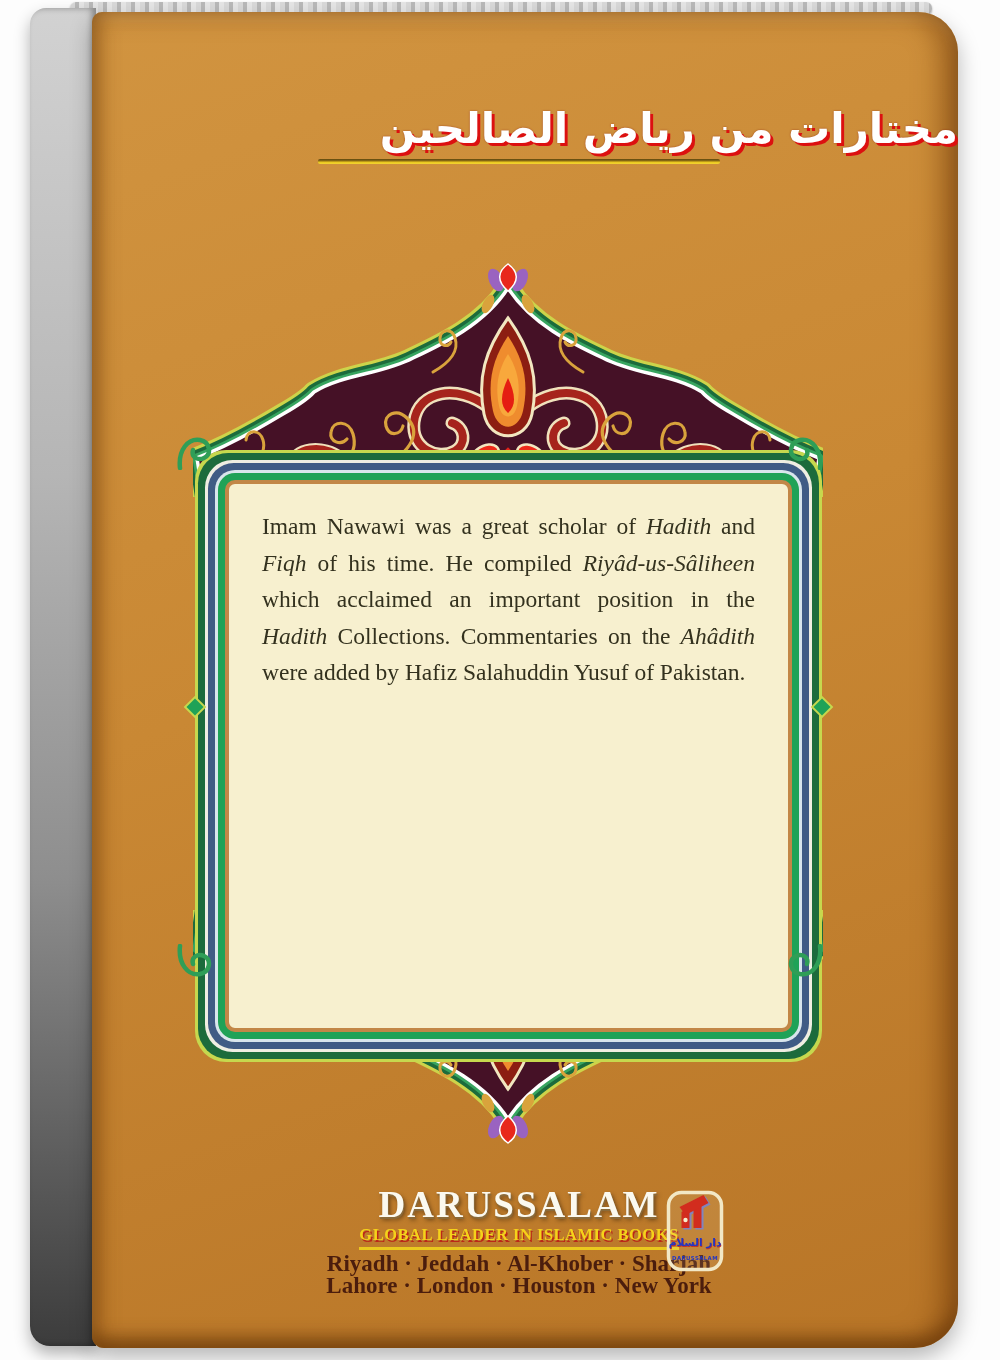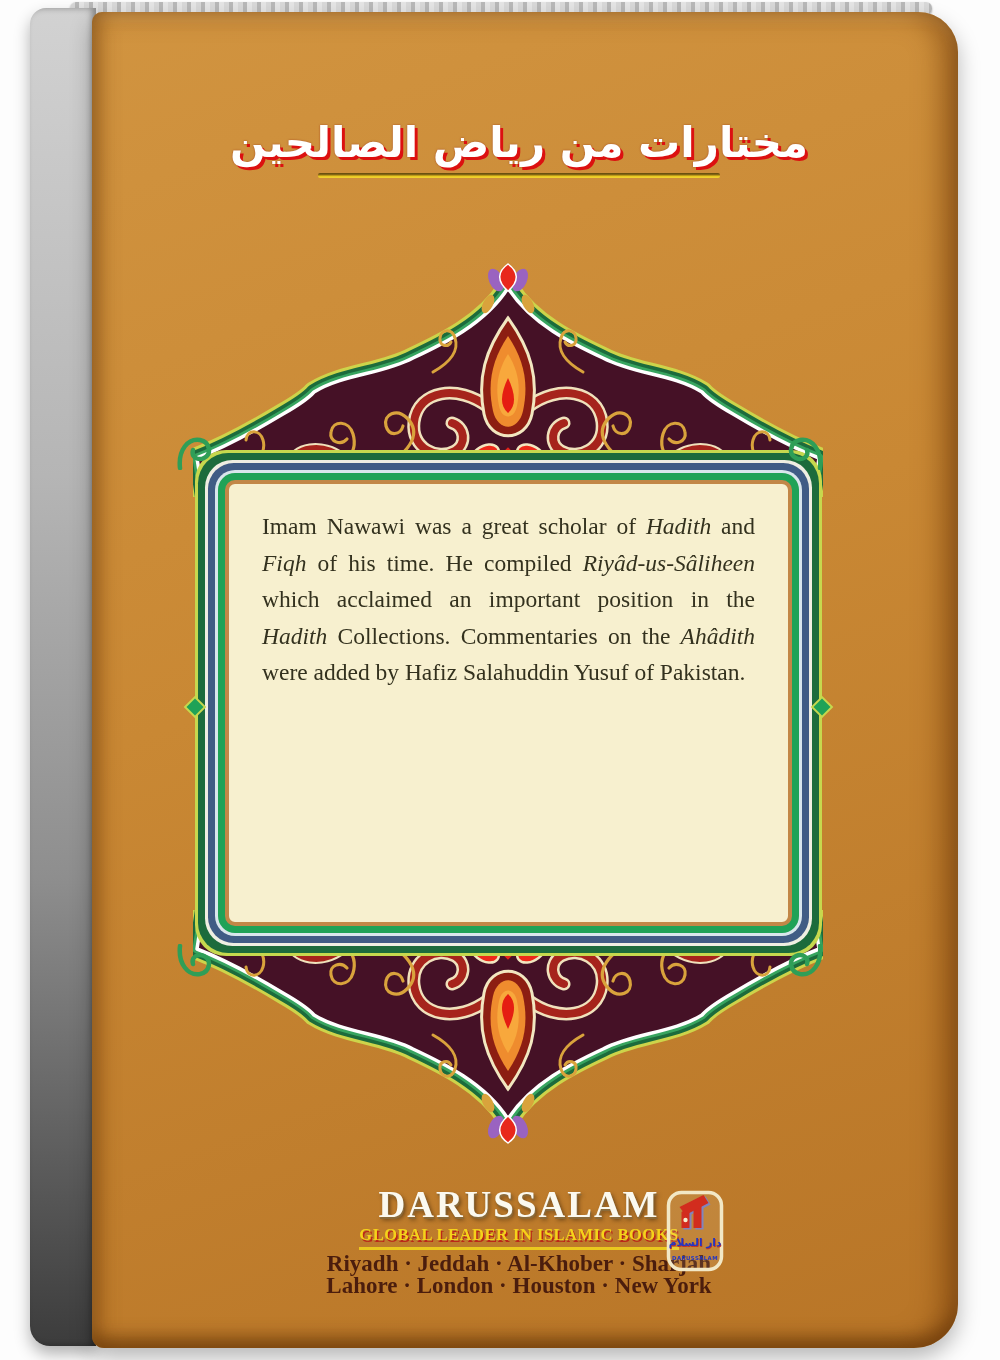--- a/index.html
+++ b/index.html
@@ -24,32 +24,32 @@
   .pages-left{position:absolute;left:30px;top:8px;width:66px;height:1338px;border-radius:16px 0 0 20px;
     background:linear-gradient(180deg,#d2d2d2 0%,#b5b5b5 35%,#8e8e8e 65%,#3c3c3c 100%);
     box-shadow:inset -4px 0 6px rgba(0,0,0,.35), 0 8px 16px rgba(0,0,0,.3);}
   .cover{position:absolute;left:92px;top:12px;width:866px;height:1336px;
     border-radius:10px 40px 44px 12px;
     background:linear-gradient(160deg,#d19440 0%,var(--cover-orange,#c98834) 45%,var(--cover-orange-dk,#b87527) 100%);
     box-shadow:inset -18px 0 26px rgba(110,55,8,.5), inset 12px 0 18px rgba(110,55,8,.30),
                inset 0 -10px 16px rgba(70,35,0,.45), inset 0 8px 10px rgba(255,225,160,.25),
                0 10px 22px rgba(0,0,0,.28);}
   
-  .header{position:absolute;left:80px;right:42px;top:118px;text-align:center;}
+  .header{position:absolute;left:80px;right:42px;top:104px;}
   .ar-title{font-family:"DejaVu Sans",sans-serif;font-weight:bold;font-size:42px;line-height:50px;
     color:#ffffff;text-shadow:3px 3px 0 var(--title-red,#dc1010), 0 0 2px rgba(130,0,0,.55);}
   .ar-underline{width:402px;height:5px;margin:5px auto 7px auto;border-radius:2px;
     background:linear-gradient(180deg,#5d4710 0%,#8a6a14 35%,var(--underline-yellow,#eac81e) 65%,#f2d435 100%);}
   .ar-sub{font-family:"DejaVu Sans",sans-serif;font-weight:bold;font-size:23px;color:#241a0e;}
   
   .crest{position:absolute;left:193px;width:630px;height:235px;}
   .crest-top{top:262px;}
   .crest-bottom{top:910px;transform:scaleY(-1);}
   
-  .panel{position:absolute;left:225px;top:480px;width:567px;height:446px;box-sizing:border-box;
+  .panel{position:absolute;left:225px;top:480px;width:567px;height:552px;box-sizing:border-box;
     background:var(--panel-cream,#f7f0cf);border:4px solid var(--panel-tan,#c28747);border-radius:10px;
     padding:24px 33px 0 33px;
     box-shadow:0 0 0 7px var(--ring-green,#1fa257),
                0 0 0 10px var(--ring-pale,#d9e6ec),
                0 0 0 17px var(--ring-slate,#405c85),
                0 0 0 20px var(--ring-white,#efeee2),
                0 0 0 27px var(--ring-dkgreen,#1c6b3c),
                0 0 0 30px var(--ring-yellow,#c6d84e);}
   .blurb{margin:0;font-size:23.5px;line-height:36.5px;text-align:justify;color:var(--body-text,#33311e);}
   .blurb + .blurb{margin-top:15px;}

